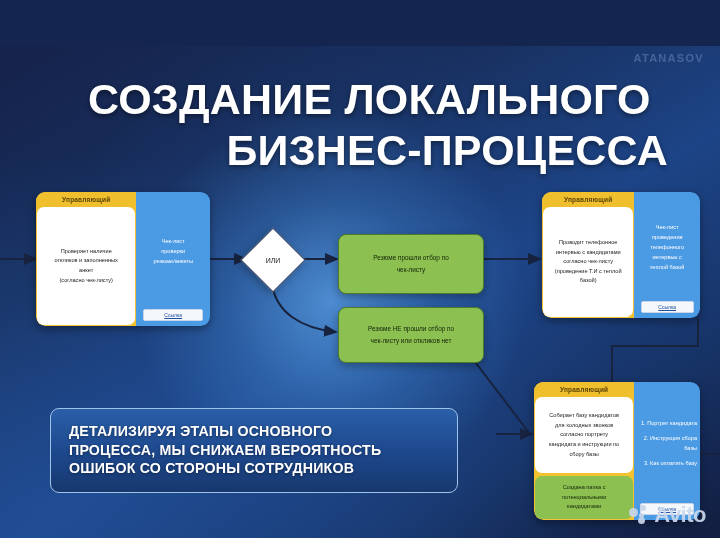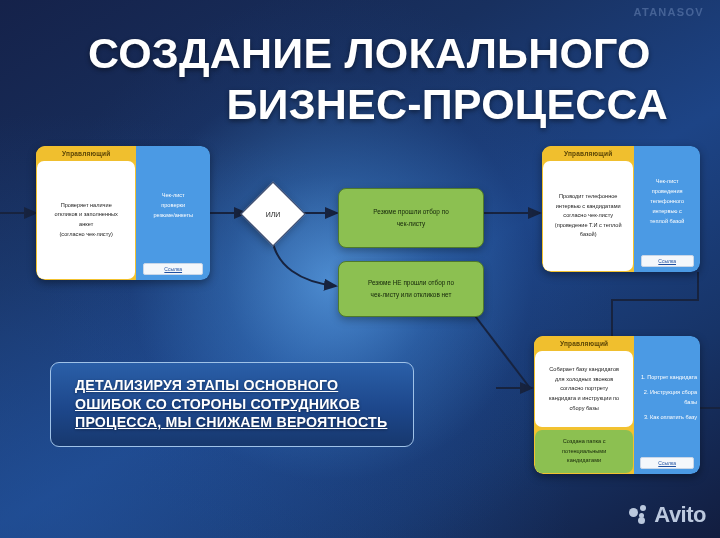--- a/index.html
+++ b/index.html
@@ -9,20 +9,21 @@
     background:#14254f;
     position:relative;
   }
   #stage{
     position:absolute;inset:0;
     background:
       radial-gradient(circle at 46% 52%, rgba(90,160,230,0.78) 0%, rgba(60,125,200,0.45) 22%, rgba(33,76,150,0.12) 42%, rgba(20,45,95,0) 60%),
       radial-gradient(ellipse at 8% 95%, rgba(35,85,160,0.55) 0%, rgba(20,45,95,0) 55%),
       linear-gradient(150deg, #15224a 0%, #18305f 30%, #1d4486 55%, #173468 78%, #121d3f 100%);
     overflow:hidden;
+    margin-top:46px;
   }
   
   .watermark{
     position:absolute;top:6px;right:16px;
     font-size:11px;font-weight:bold;letter-spacing:1.3px;
     color:rgba(140,165,210,0.38);
     user-select:none;
   }
   
   .title{
@@ -128,31 +129,30 @@
     box-shadow:0 3px 8px rgba(0,0,0,0.3);
   }
   .diamond span{
     position:absolute;inset:0;
     transform:rotate(-45deg);
     display:flex;align-items:center;justify-content:center;
     font-size:7px;color:#1b1b1b;font-weight:normal;
   }
   
   .callout{
-    position:absolute;left:50px;top:362px;width:364px;
+    position:absolute;left:50px;top:362px;width:408px;
     border:1px solid #9fc2e8;
     border-radius:9px;
     background:linear-gradient(180deg,#2a5fa8 0%,#1d478b 55%,#17386e 100%);
     color:#ffffff;
     font-size:14.2px;font-weight:bold;line-height:1.32;
-    padding:13px 24px 14px;
+    padding:13px 18px 14px;
     box-sizing:border-box;
     letter-spacing:0.2px;
     text-shadow:0 1px 3px rgba(0,0,0,0.4);
-    text-decoration:underline;
   }
   
   .avito{
     position:absolute;right:14px;bottom:10px;
     display:flex;align-items:center;gap:5px;
     opacity:.92;
   }
   .avito .dots{position:relative;width:20px;height:20px;}
   .avito .dots i{position:absolute;border-radius:50%;background:#c9d6ea;display:block;}
   .avito .dots i:nth-child(1){width:9px;height:9px;left:0;top:3px;}
@@ -271,22 +271,22 @@
         <div>1. Портрет кандидата</div>
         <div>2. Инструкция сбора базы</div>
         <div>3. Как оплатить базу</div>
       </div>
       <div class="linkbtn">Ссылка</div>
     </div>
   </div>
 
   <div class="callout">
     <div>ДЕТАЛИЗИРУЯ ЭТАПЫ ОСНОВНОГО</div>
+    <div>ПРОЦЕССА, МЫ СНИЖАЕМ ВЕРОЯТНОСТЬ</div>
     <div>ОШИБОК СО СТОРОНЫ СОТРУДНИКОВ</div>
-    <div>ПРОЦЕССА, МЫ СНИЖАЕМ ВЕРОЯТНОСТЬ</div>
   </div>
 
   <div class="avito">
     <span class="dots">
       <i></i>
         <i></i>
         <i></i>
         <i></i>
     </span>
     <span class="word">Avito</span>

